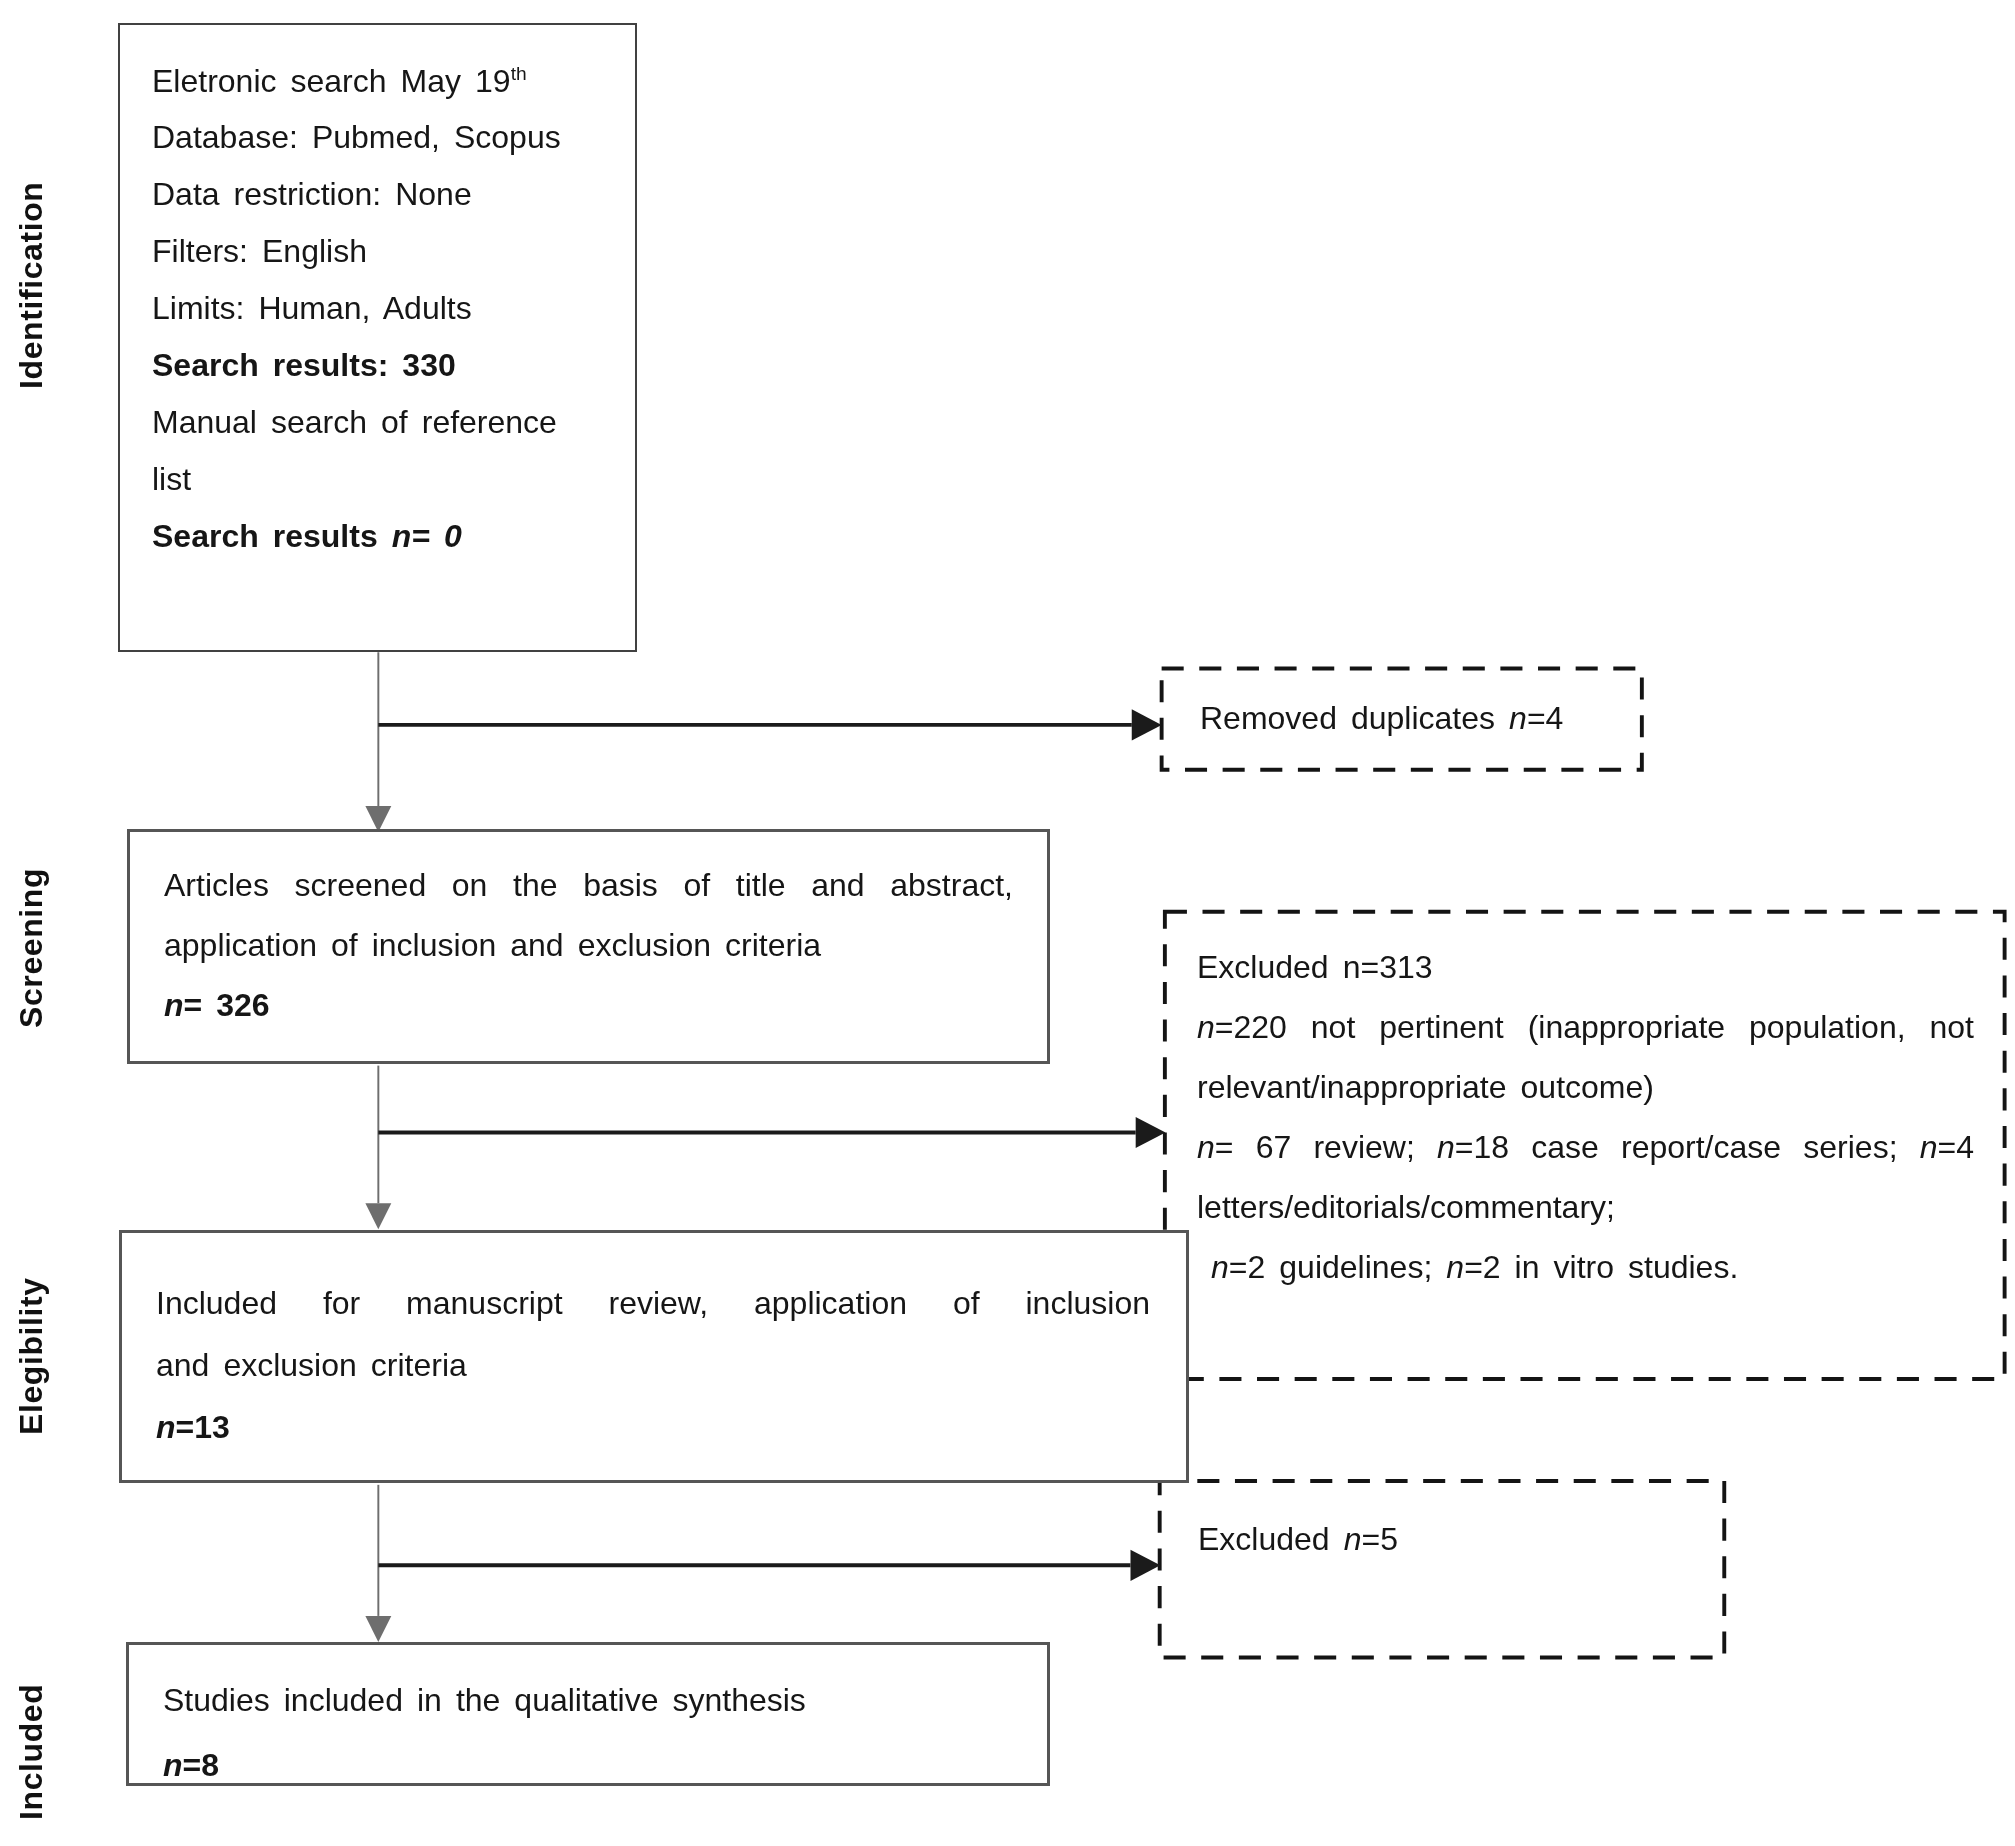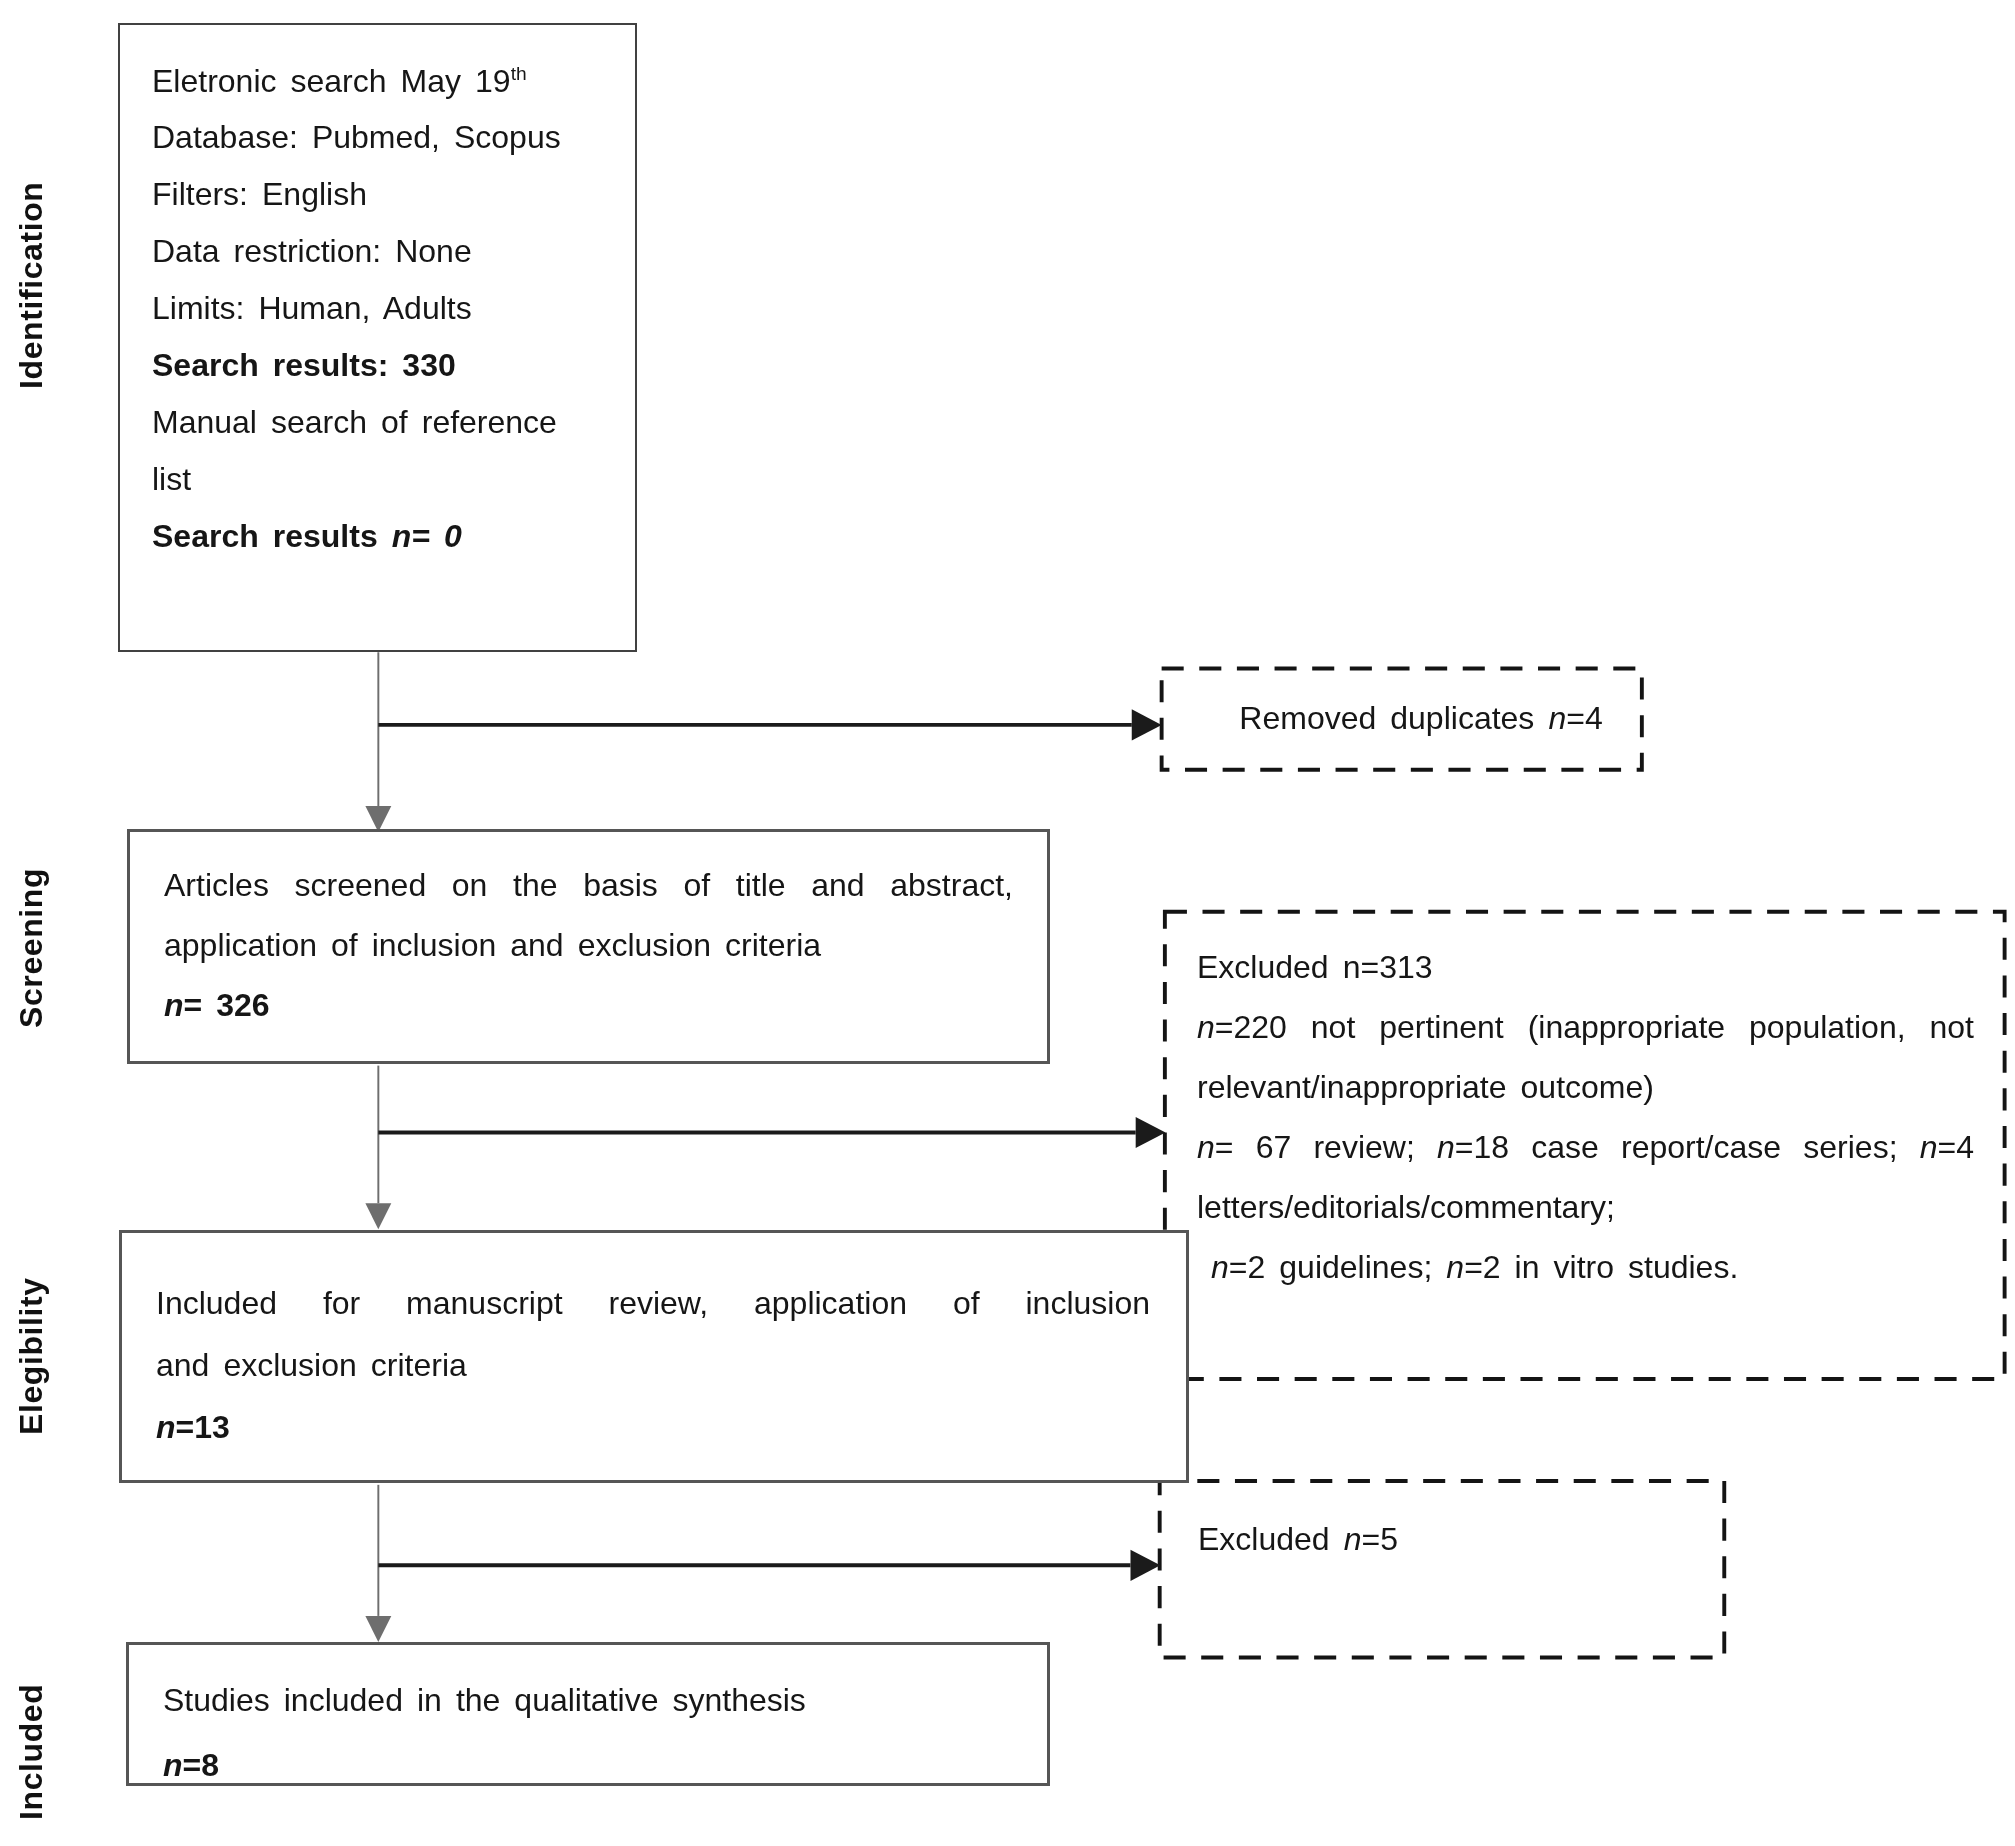--- a/index.html
+++ b/index.html
@@ -58,21 +58,21 @@
     left:119px;top:1230px;width:1070px;height:253px;
     padding:39px 36px 0 34px;line-height:62px;
   }
   #box-included{
     left:126px;top:1642px;width:924px;height:144px;
     padding:23.4px 34px 0 34px;line-height:65px;
   }
   #box-removed-duplicates{
     left:1162px;top:668px;width:480px;height:101px;
     display:flex;align-items:center;
-    padding-left:38px;line-height:39px;justify-content:center;
+    padding-left:38px;line-height:39px;
   }
   #box-excluded-screening{
     left:1165px;top:912px;width:840px;height:467px;
     padding:25px 31px 0 32px;line-height:60px;
   }
   #box-excluded-eligibility{
     left:1160px;top:1481px;width:565px;height:177px;
     padding:23.4px 0 0 38px;line-height:70px;
   }
 </style>
@@ -107,22 +107,22 @@
   </svg>
 
   <div class="stage-label" id="lbl-identification">Identification</div>
   <div class="stage-label" id="lbl-screening">Screening</div>
   <div class="stage-label" id="lbl-elegibility">Elegibility</div>
   <div class="stage-label" id="lbl-included">Included</div>
 
   <div class="flowbox" id="box-identification">
       <div class="tline"><span>Eletronic search May 19</span><span class="seg-sup" style="vertical-align: super;">th</span></div>
       <div class="tline"><span>Database: Pubmed, Scopus</span></div>
+      <div class="tline"><span>Data restriction: None</span></div>
       <div class="tline"><span>Filters: English</span></div>
-      <div class="tline"><span>Data restriction: None</span></div>
       <div class="tline"><span>Limits: Human, Adults</span></div>
       <div class="tline"><span class="seg-b">Search results: 330</span></div>
       <div class="tline"><span>Manual search of reference list</span></div>
       <div class="tline"><span class="seg-b">Search results </span><span class="seg-bi">n</span><span class="seg-bi">= 0</span></div>
     </div>
 
   <div class="flowbox solid" id="box-screening">
       <div class="tline just"><span>Articles screened on the basis of title and abstract,</span></div>
       <div class="tline"><span>application of inclusion and exclusion criteria</span></div>
       <div class="tline"><span class="seg-bi">n</span><span class="seg-b">= 326</span></div>

